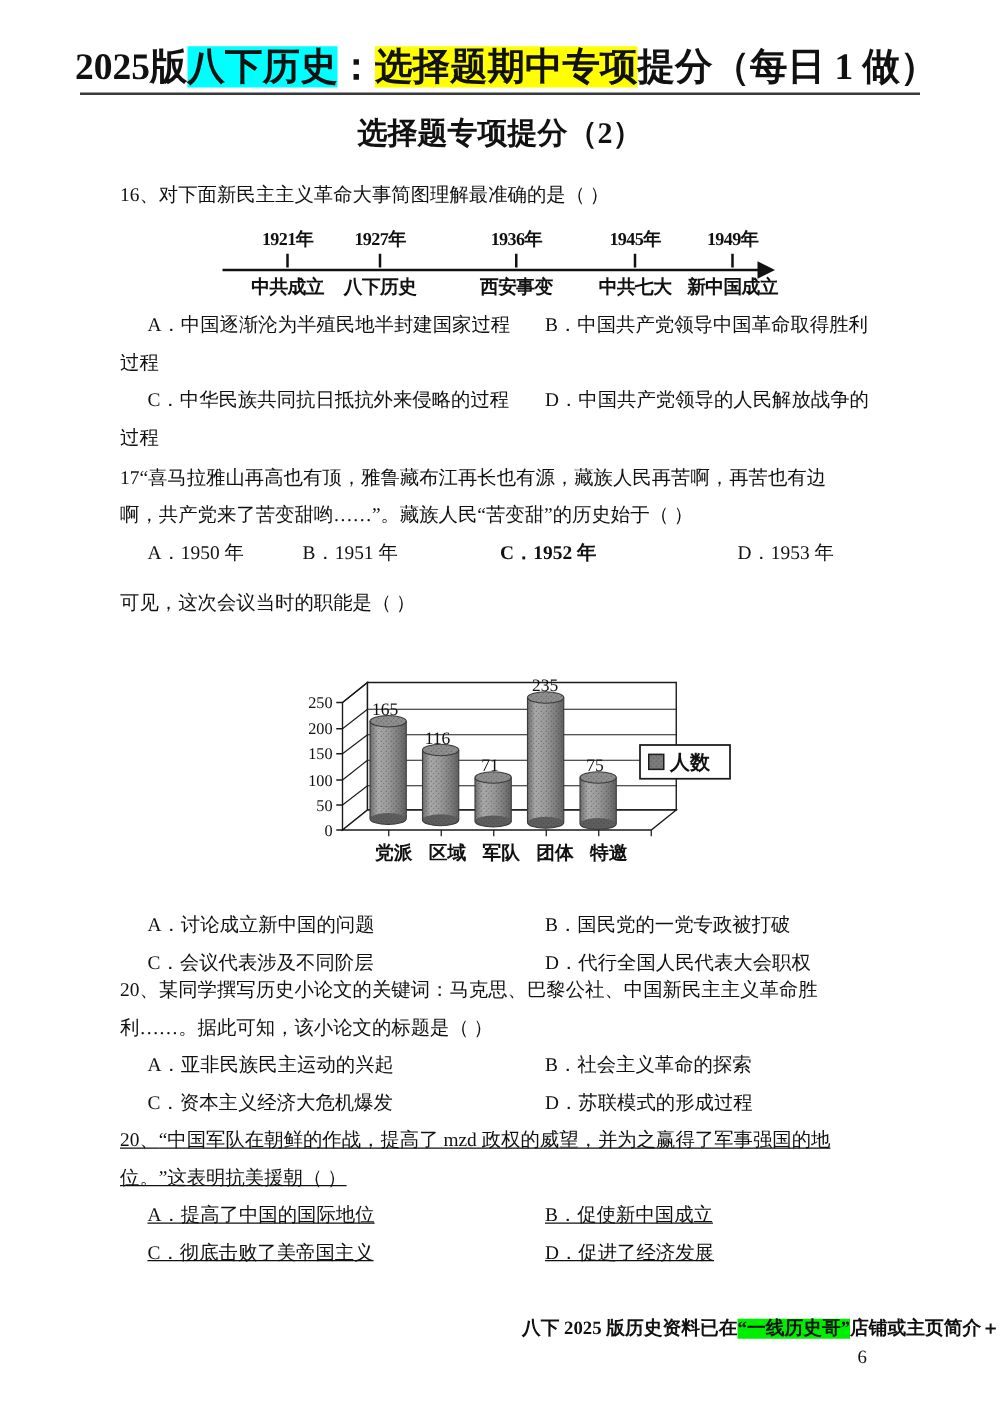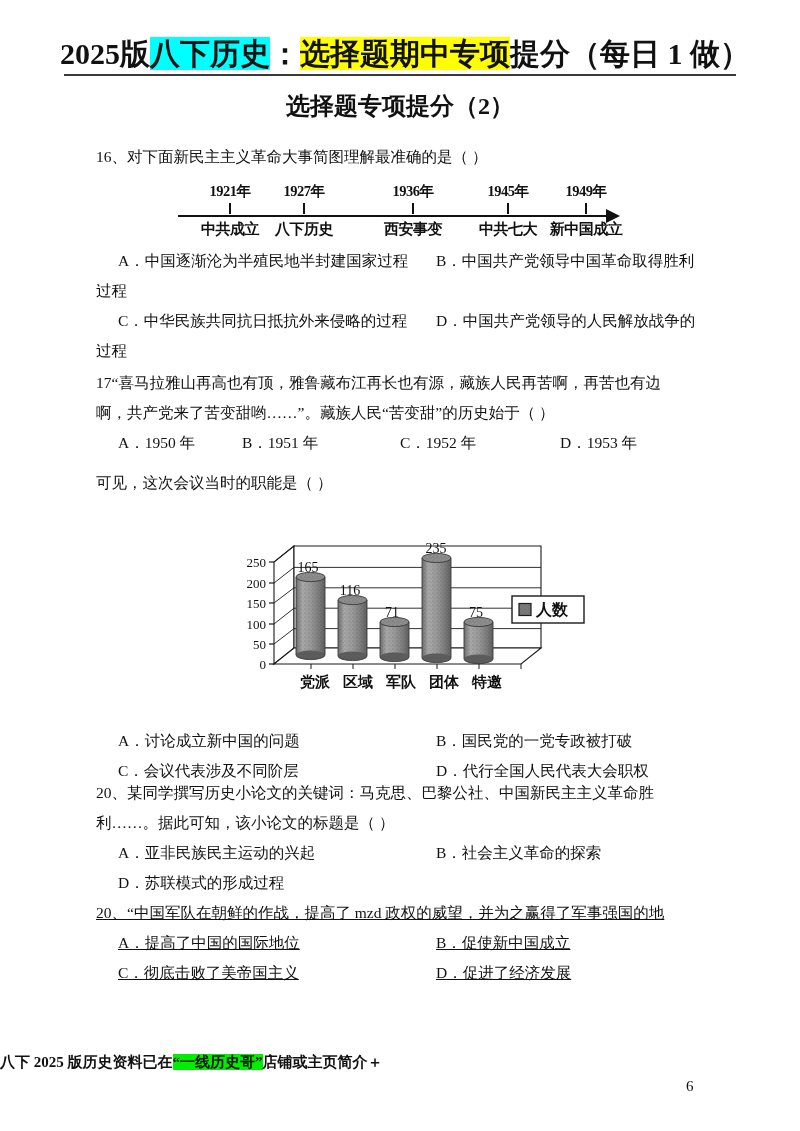--- a/index.html
+++ b/index.html
@@ -148,21 +148,21 @@
     height: 160px;
   }
   .chart svg { display: block; }
 
   
   .footer {
     position: absolute;
     left: 0;
     top: 1053px;
     width: 800px;
-    text-align: left;
+    text-align: right;
     font-size: 15px;
     font-weight: bold;
   }
   .footer .hl-green {
     background: #00EE00;
   }
   .page-num {
     position: absolute;
     left: 686px;
     top: 1078px;
@@ -233,22 +233,22 @@
   </div>
 
   <div class="q" style="top:368px;">
     <div class="stem">
       <span>17</span><span>“喜马拉雅山再高也有顶，雅鲁藏布江再长也有源，藏族人民再苦啊，再苦也有边</span>
     </div>
     <div class="stem">啊，共产党来了苦变甜哟……”。藏族人民“苦变甜”的历史始于（        ）</div>
     <div class="opt-row">
       <div class="opt" style="flex:0 0 124px;">A．1950 年</div>
       <div class="opt" style="flex:0 0 158px;">B．1951 年</div>
-      <div class="opt" style="flex:0 0 160px;">C．1952 年</div>
-      <div class="opt" style="flex:1 1 auto;">D．1953 年</div>
+      <div class="opt" style="flex:0 0 160px;font-weight:bold;">C．1952 年</div>
+      <div class="opt" style="flex:1 1 auto;margin-left:30px;">D．1953 年</div>
     </div>
   </div>
 
   <div class="q" style="top:468px;">
     <div class="stem">可见，这次会议当时的职能是（        ）</div>
   </div>
 
   <div class="chart">
     <svg width="380" height="160" viewBox="0 0 380 160" xmlns="http://www.w3.org/2000/svg">
       <defs>
@@ -403,28 +403,30 @@
   <div class="q" style="top:778px;">
     <div class="stem">
       <span>20、</span><span>某同学撰写历史小论文的关键词：马克思、巴黎公社、中国新民主主义革命胜</span>
     </div>
     <div class="stem">利……。据此可知，该小论文的标题是（        ）</div>
     <div class="opt-row">
       <div class="opt left">A．亚非民族民主运动的兴起</div>
       <div class="opt right">B．社会主义革命的探索</div>
     </div>
     <div class="opt-row">
+      <div class="opt left">C．资本主义经济大危机爆发</div>
       <div class="opt right">D．苏联模式的形成过程</div>
     </div>
   </div>
 
   <div class="q" style="top:898px;text-decoration:underline;">
     <div class="stem">
       <span>20、</span><span>“中国军队在朝鲜的作战，提高了 mzd 政权的威望，并为之赢得了军事强国的地</span>
     </div>
+    <div class="stem">位。”这表明抗美援朝（        ）</div>
     <div class="opt-row">
       <div class="opt left">A．提高了中国的国际地位</div>
       <div class="opt right">B．促使新中国成立</div>
     </div>
     <div class="opt-row">
       <div class="opt left">C．彻底击败了美帝国主义</div>
       <div class="opt right">D．促进了经济发展</div>
     </div>
   </div>
 

